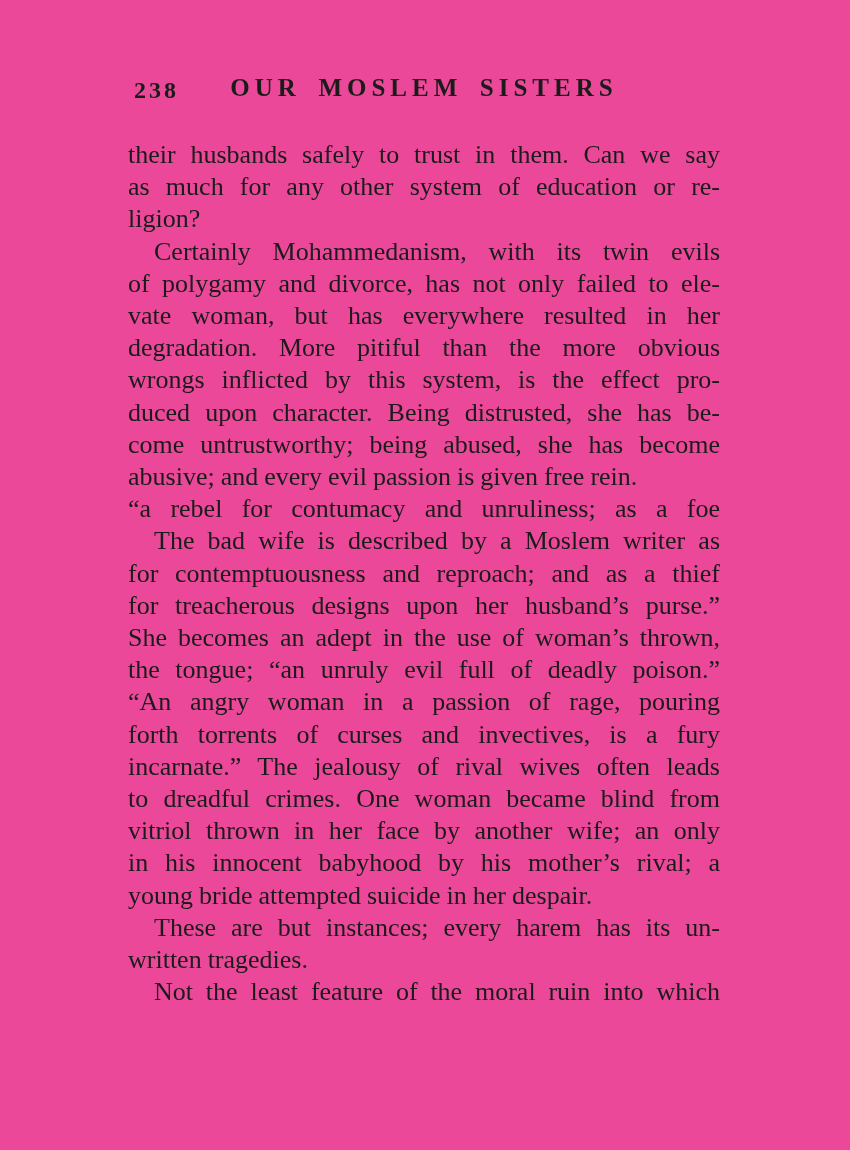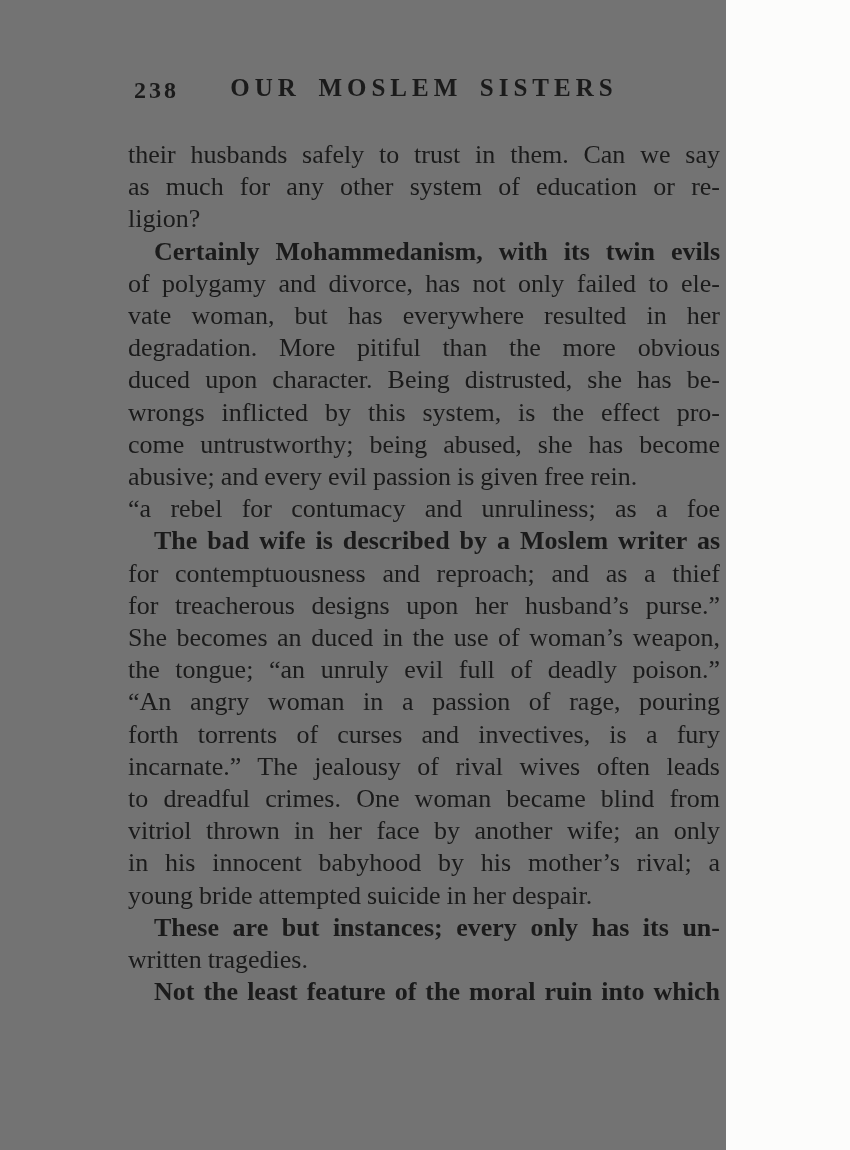--- a/index.html
+++ b/index.html
@@ -2,23 +2,23 @@
 <html><head>
 <meta charset="utf-8">
 <style>
   html, body {
     margin: 0;
     padding: 0;
     background: #fcfcfb;
   }
   .page {
     position: relative;
-    width: 726px;
+    width: 850px;
     height: 1150px;
-    background: #737373;
+    background: #ec4899;
     overflow: hidden;
     font-family: "Liberation Serif", "DejaVu Serif", serif;
     color: #1b1b1b;
   }
   .header {
     position: absolute;
     left: 128px;
     top: 74px;
     width: 592px;
     height: 34px;
@@ -56,53 +56,52 @@
   .line.justify {
     text-align: justify;
     text-align-last: justify;
   }
   .line.flush {
     text-align: right;
     text-align-last: left;
   }
   .line.indent {
     text-indent: 26px;
-    font-weight: bold;
   }
 </style>
 </head>
 <body>
 
 <div class="page">
   <div class="header">
     <span class="pagenum">238</span>
     <span class="title">OUR MOSLEM SISTERS</span>
   </div>
   <div class="textblock">
       <div class="line justify">their husbands safely to trust in them.  Can we say</div>
       <div class="line justify">as much for any other system of education or re-</div>
       <div class="line flush">ligion?</div>
       <div class="line indent justify">Certainly Mohammedanism, with its twin evils</div>
       <div class="line justify">of polygamy and divorce, has not only failed to ele-</div>
       <div class="line justify">vate woman, but has everywhere resulted in her</div>
       <div class="line justify">degradation.  More pitiful than the more obvious</div>
+      <div class="line justify">wrongs inflicted by this system, is the effect pro-</div>
       <div class="line justify">duced upon character.  Being distrusted, she has be-</div>
-      <div class="line justify">wrongs inflicted by this system, is the effect pro-</div>
       <div class="line justify">come untrustworthy; being abused, she has become</div>
       <div class="line flush">abusive; and every evil passion is given free rein.</div>
       <div class="line justify">“a rebel for contumacy and unruliness; as a foe</div>
       <div class="line indent justify">The bad wife is described by a Moslem writer as</div>
       <div class="line justify">for contemptuousness and reproach; and as a thief</div>
       <div class="line justify">for treacherous designs upon her husband’s purse.”</div>
-      <div class="line justify">She becomes an duced in the use of woman’s weapon,</div>
+      <div class="line justify">She becomes an adept in the use of woman’s thrown,</div>
       <div class="line justify">the tongue; “an unruly evil full of deadly poison.”</div>
       <div class="line justify">“An angry woman in a passion of rage, pouring</div>
       <div class="line justify">forth torrents of curses and invectives, is a fury</div>
       <div class="line justify">incarnate.”  The jealousy of rival wives often leads</div>
       <div class="line justify">to dreadful crimes.  One woman became blind from</div>
       <div class="line justify">vitriol thrown in her face by another wife; an only</div>
       <div class="line justify">in his innocent babyhood by his mother’s rival; a</div>
       <div class="line flush">young bride attempted suicide in her despair.</div>
-      <div class="line indent justify">These are but instances; every only has its un-</div>
+      <div class="line indent justify">These are but instances; every harem has its un-</div>
       <div class="line flush">written tragedies.</div>
       <div class="line indent justify">Not the least feature of the moral ruin into which</div>
     </div>
 </div>
 
 </body></html>

